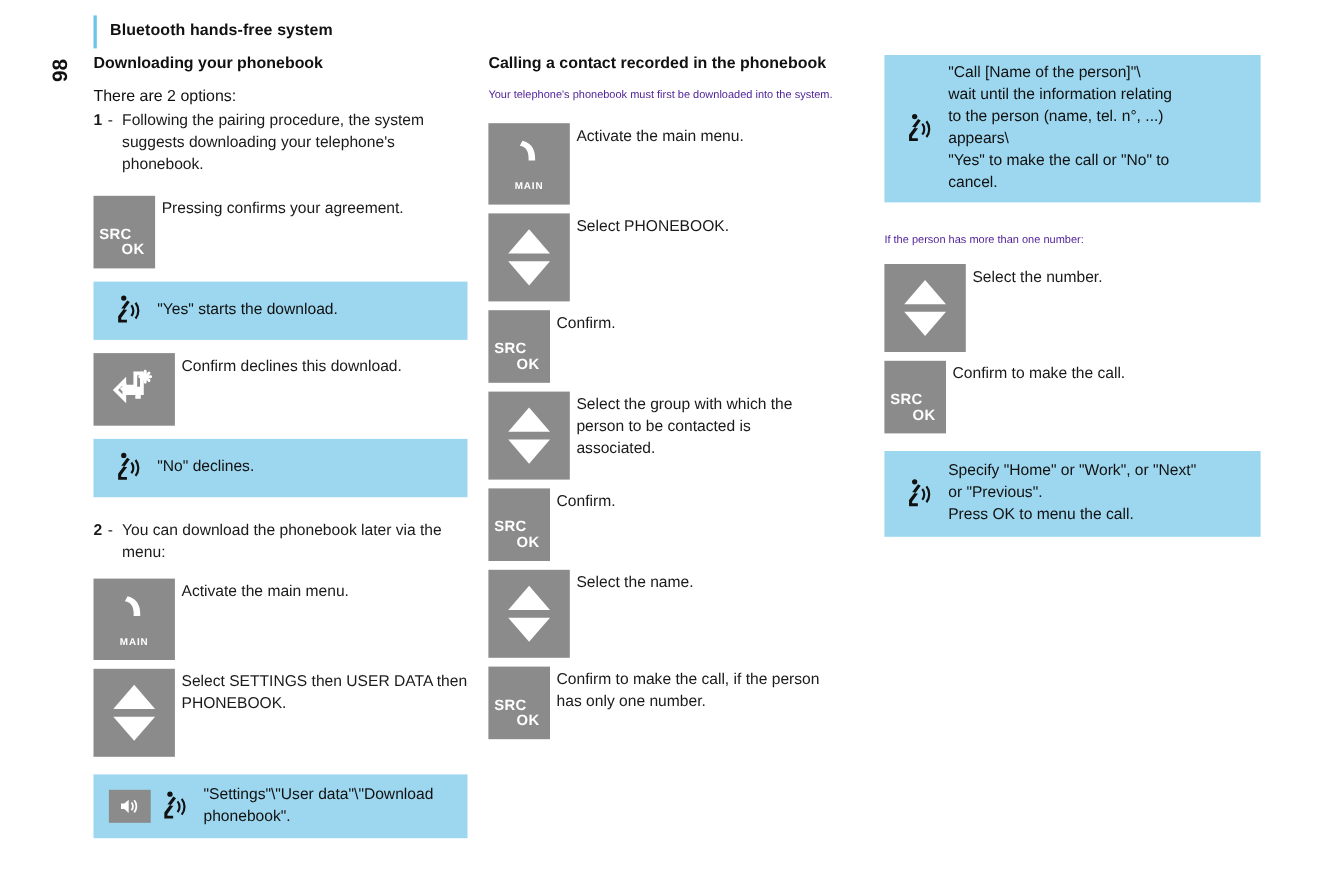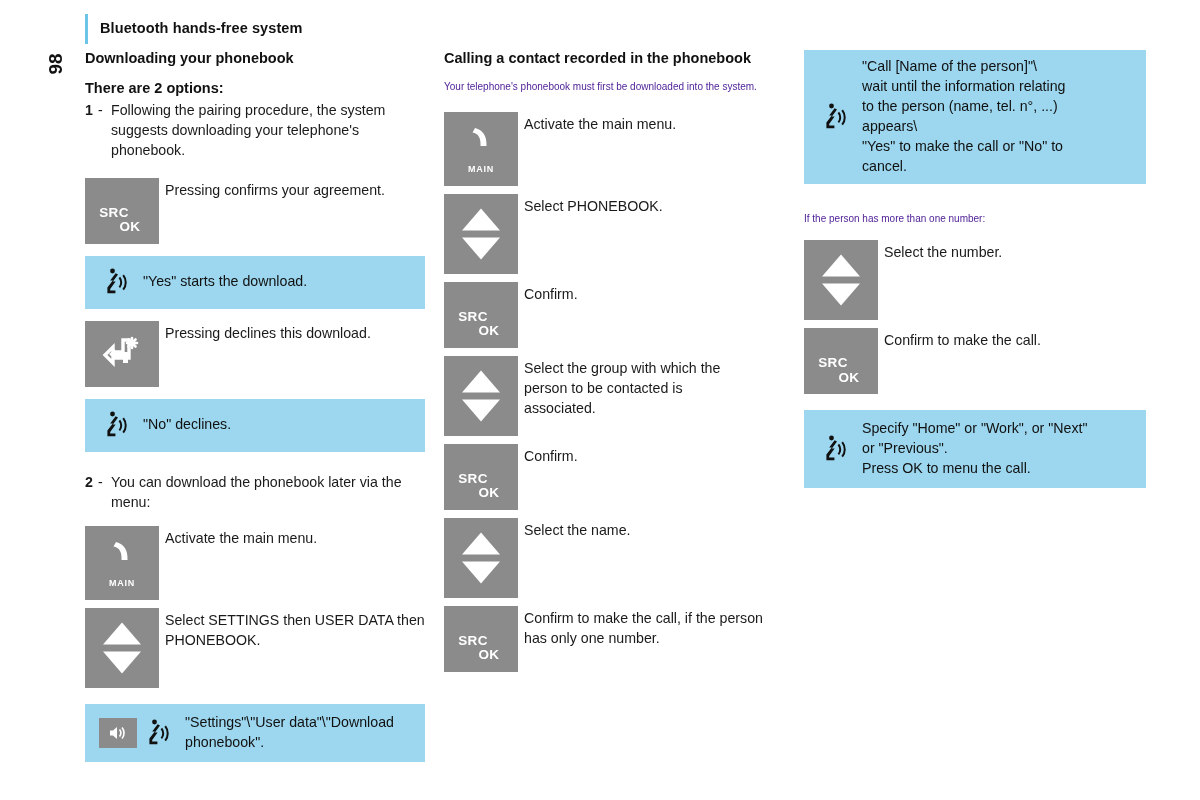--- a/index.html
+++ b/index.html
@@ -63,21 +63,21 @@
   h2.sec {
     margin: 0 0 12px 0;
     font-size: 14.5px;
     font-weight: bold;
     line-height: 1.22;
     color: #111;
   }
   h3.sub {
     margin: 0 0 4px 0;
     font-size: 14.5px;
-    font-weight: bold;
+    font-weight: normal;
     color: #111;
   }
   p.body {
     margin: 0 0 6px 0;
     font-size: 10px;
     line-height: 1.41;
     color: #4c1d95;
   }
 
   
@@ -113,21 +113,21 @@
     padding-left: 6px;
     color: #1a1a1a;
   }
 
   
   .btn {
     background: #8b8b8b;
     flex: 0 0 auto;
     position: relative;
   }
-  .btn-src  { width: 74px; height: 66px; }
+  .btn-src  { width: 56px; height: 66px; }
   .btn-arrows { width: 74px; height: 80px; }
   .btn-main { width: 74px; height: 74px; }
   .btn-back { width: 74px; height: 66px; }
 
   .src-label {
     position: absolute;
     left: 0; right: 0;
     bottom: 10px;
     color: #ffffff;
     font-size: 13.5px;
@@ -275,21 +275,21 @@
           <path d="M10 22 L16 17 L16 20 L29 20 L29 31 L24 31 L24 25 L16 25 L16 28 Z" fill="#fff"></path>
           <g stroke="#fff" stroke-width="2.6" stroke-linecap="round">
             <line x1="33" y1="6" x2="33" y2="16"></line>
             <line x1="28" y1="11" x2="38" y2="11"></line>
             <line x1="29.5" y1="7.5" x2="36.5" y2="14.5"></line>
             <line x1="36.5" y1="7.5" x2="29.5" y2="14.5"></line>
           </g>
         </svg>
       </div>
     </div>
-    <div class="caption">Pressing declines this download.</div>
+    <div class="caption">Confirm declines this download.</div>
   </div>
 
   <div class="spacer-12"></div>
 
   <div class="callout" style="height:53px;">
     <div class="voice-ico">
       <svg width="26" height="28" viewBox="0 0 26 28" aria-hidden="true">
         <circle cx="9.5" cy="3" r="2.4" fill="#111"></circle>
         <path d="M12.6 5.2 L7.2 12.4 L9.8 12.4 L4.4 19.6 L4.4 25.2 L12.4 25.2 L12.4 22.6 L7.2 22.6 L7.2 20.9 L12.6 13.6 L9.9 13.6 L15 6.6 Z" fill="#111"></path>
         <path d="M16.4 9.5 a7.5 7.5 0 0 1 0 9.8" stroke="#111" stroke-width="2" fill="none"></path>

